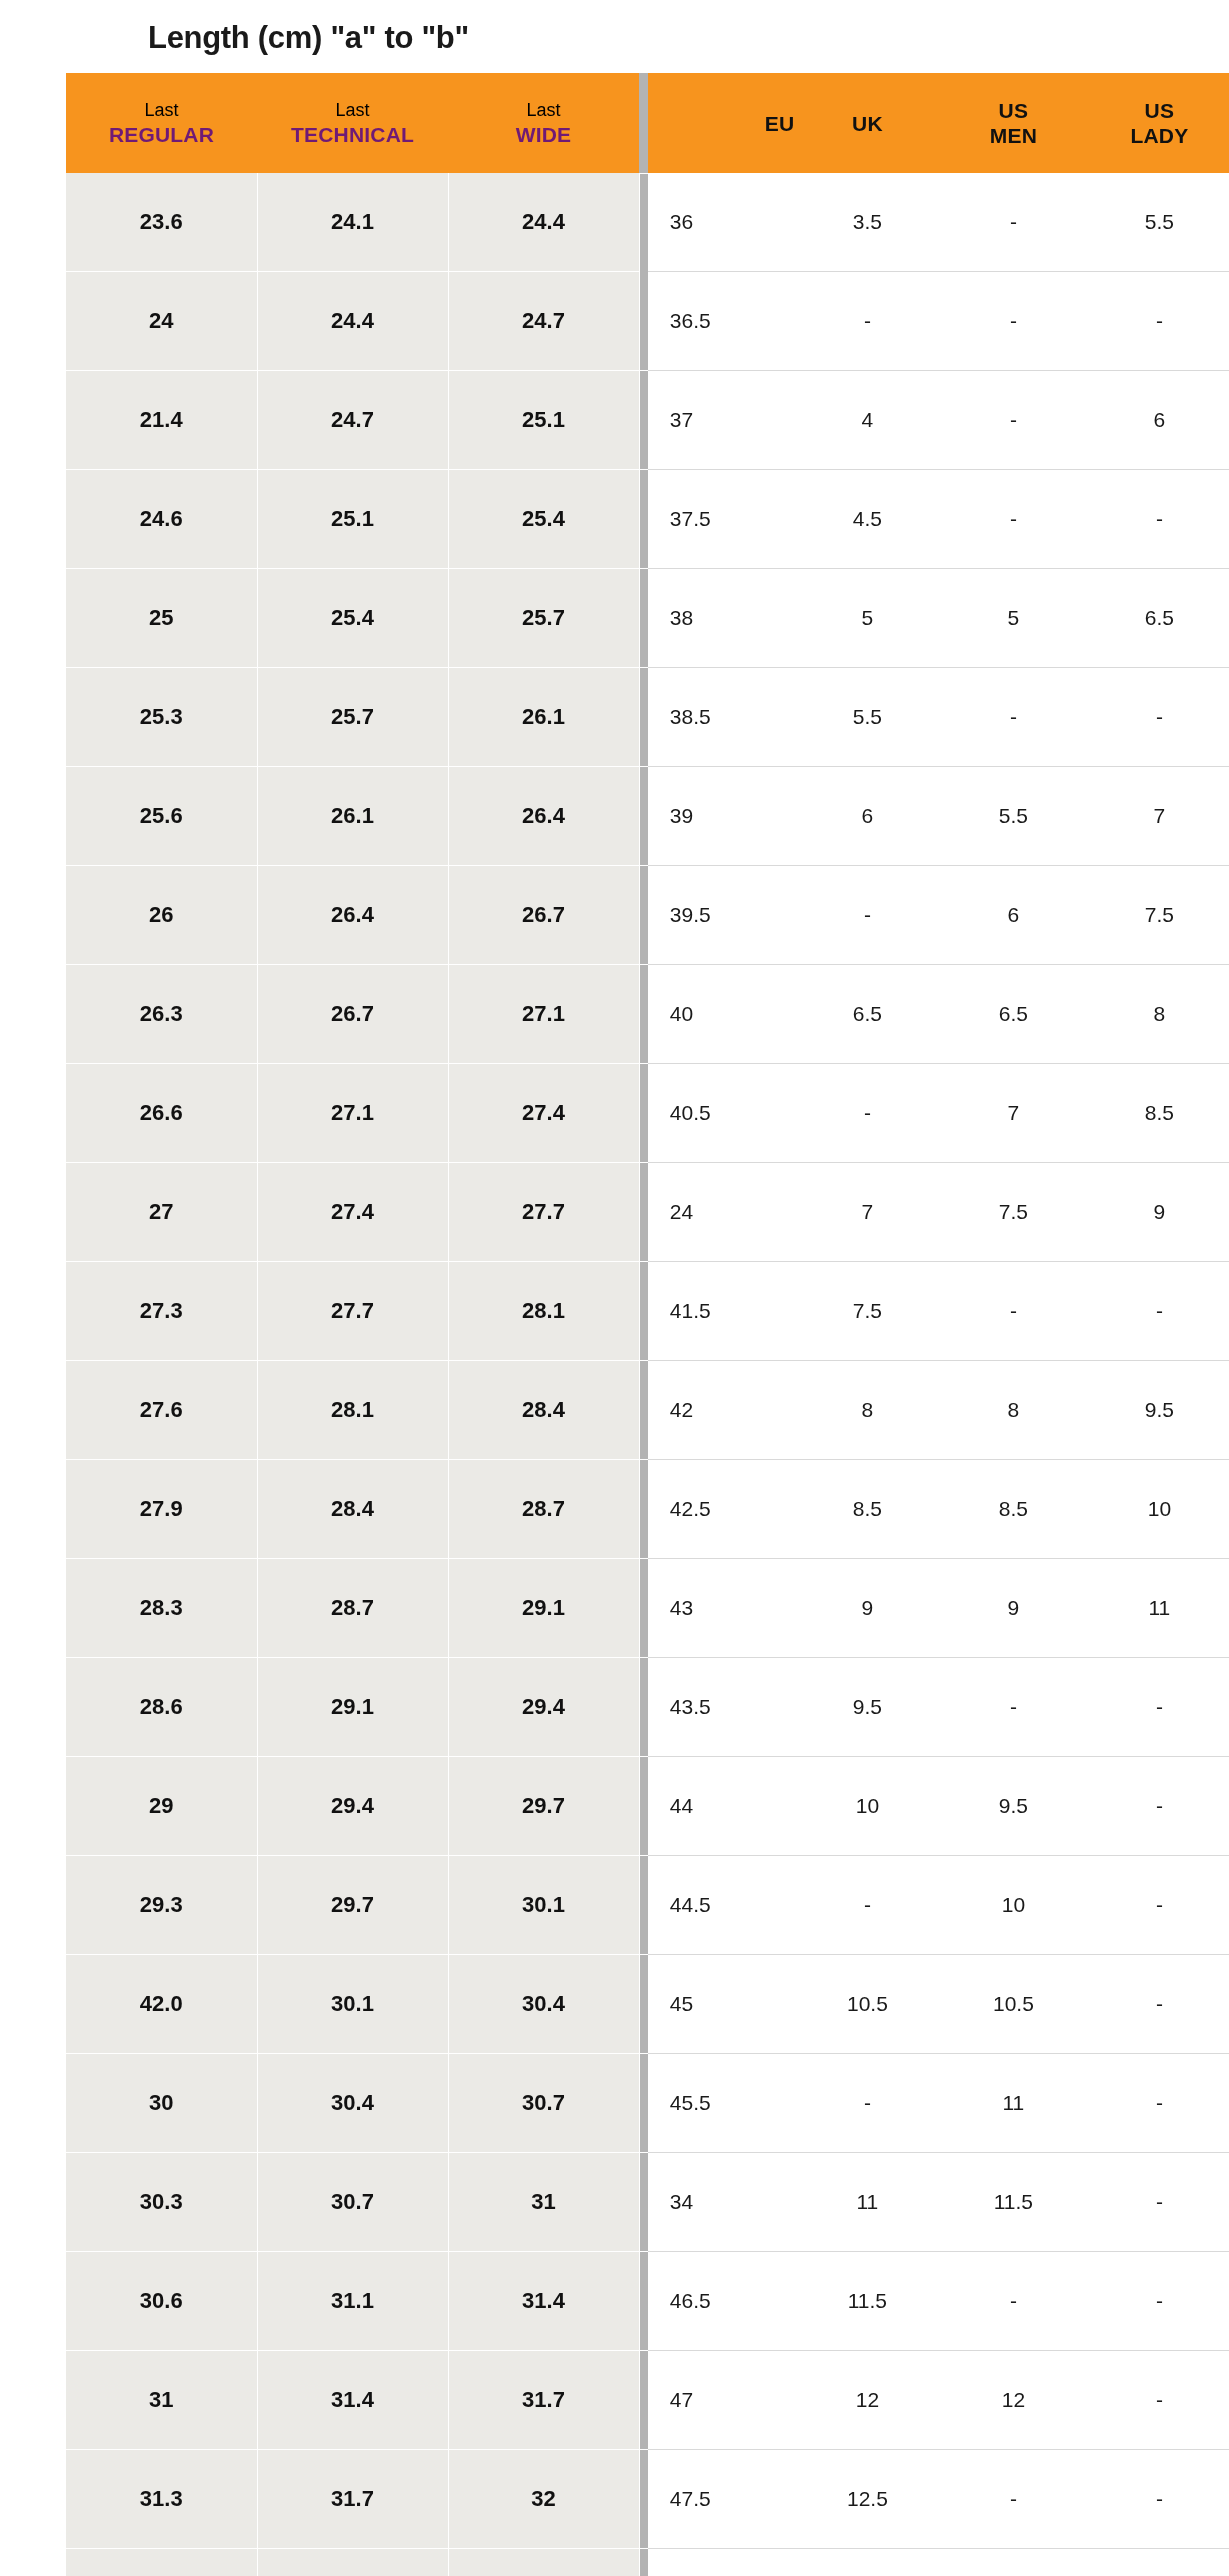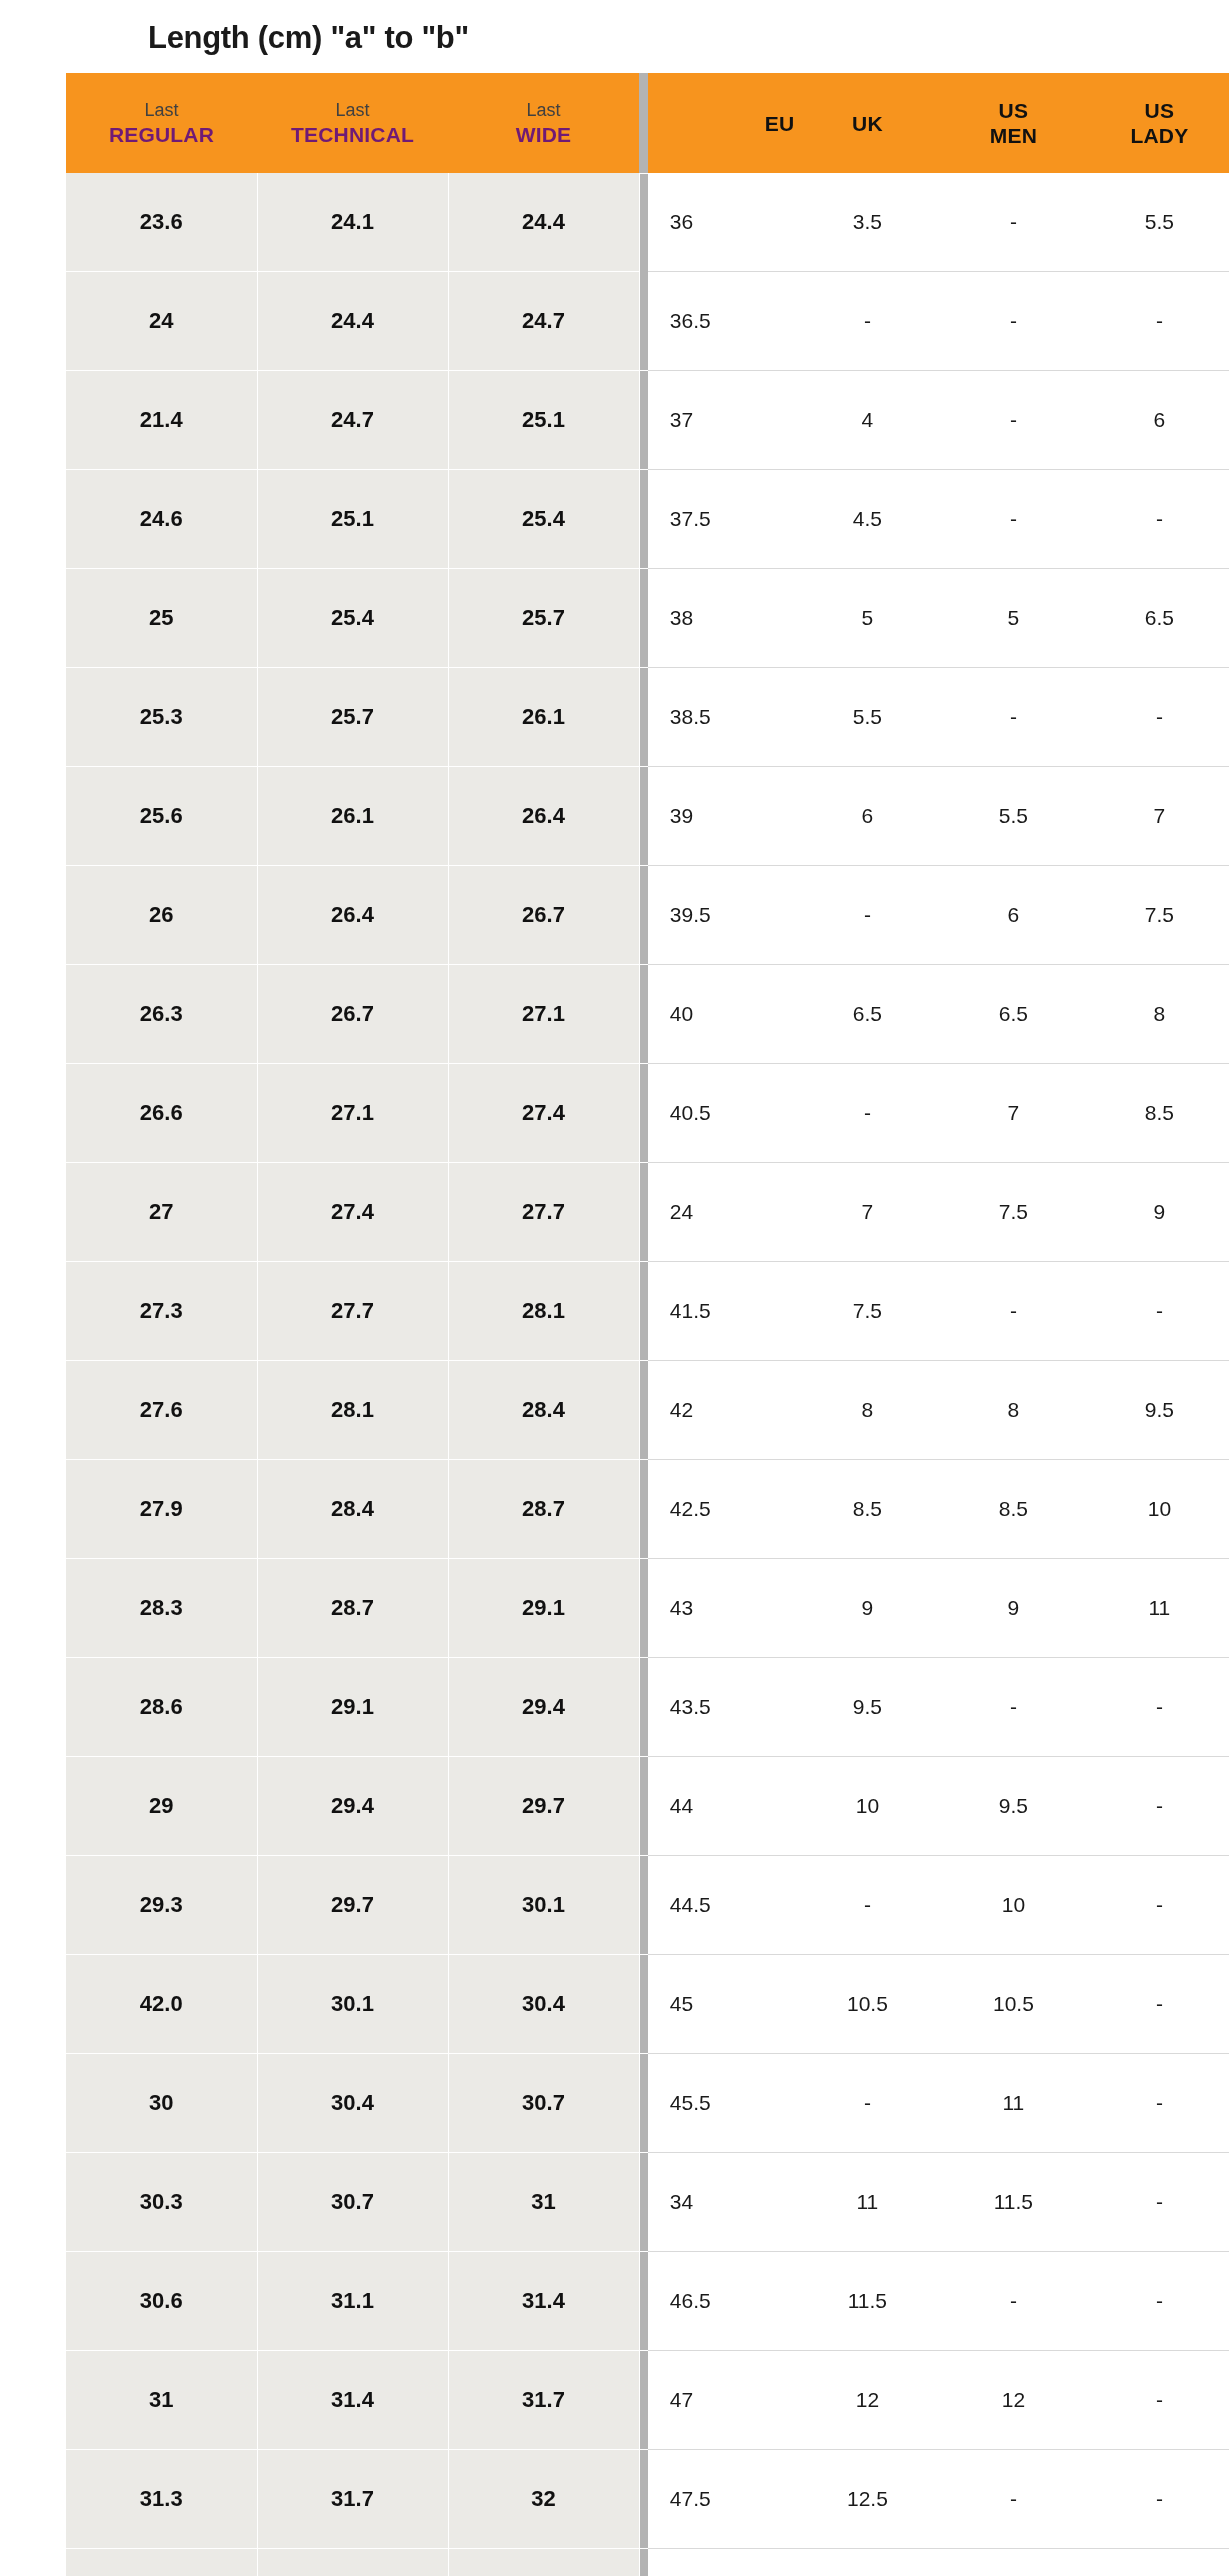--- a/index.html
+++ b/index.html
@@ -49,21 +49,21 @@
     color: #111111;
     text-align: center;
     font-size: 20px;
     line-height: 1.22;
     font-weight: bold;
   }
   th.last-head .lbl-small {
     display: block;
     font-size: 18px;
     font-weight: normal;
-    color: #404040;
+    color: #000000;
   }
   th.last-head .lbl-strong {
     display: block;
     font-size: 21px;
     font-weight: bold;
     color: #701a75;
     letter-spacing: 0.2px;
   }
   th.gap-head {
     background: #ffffff;

